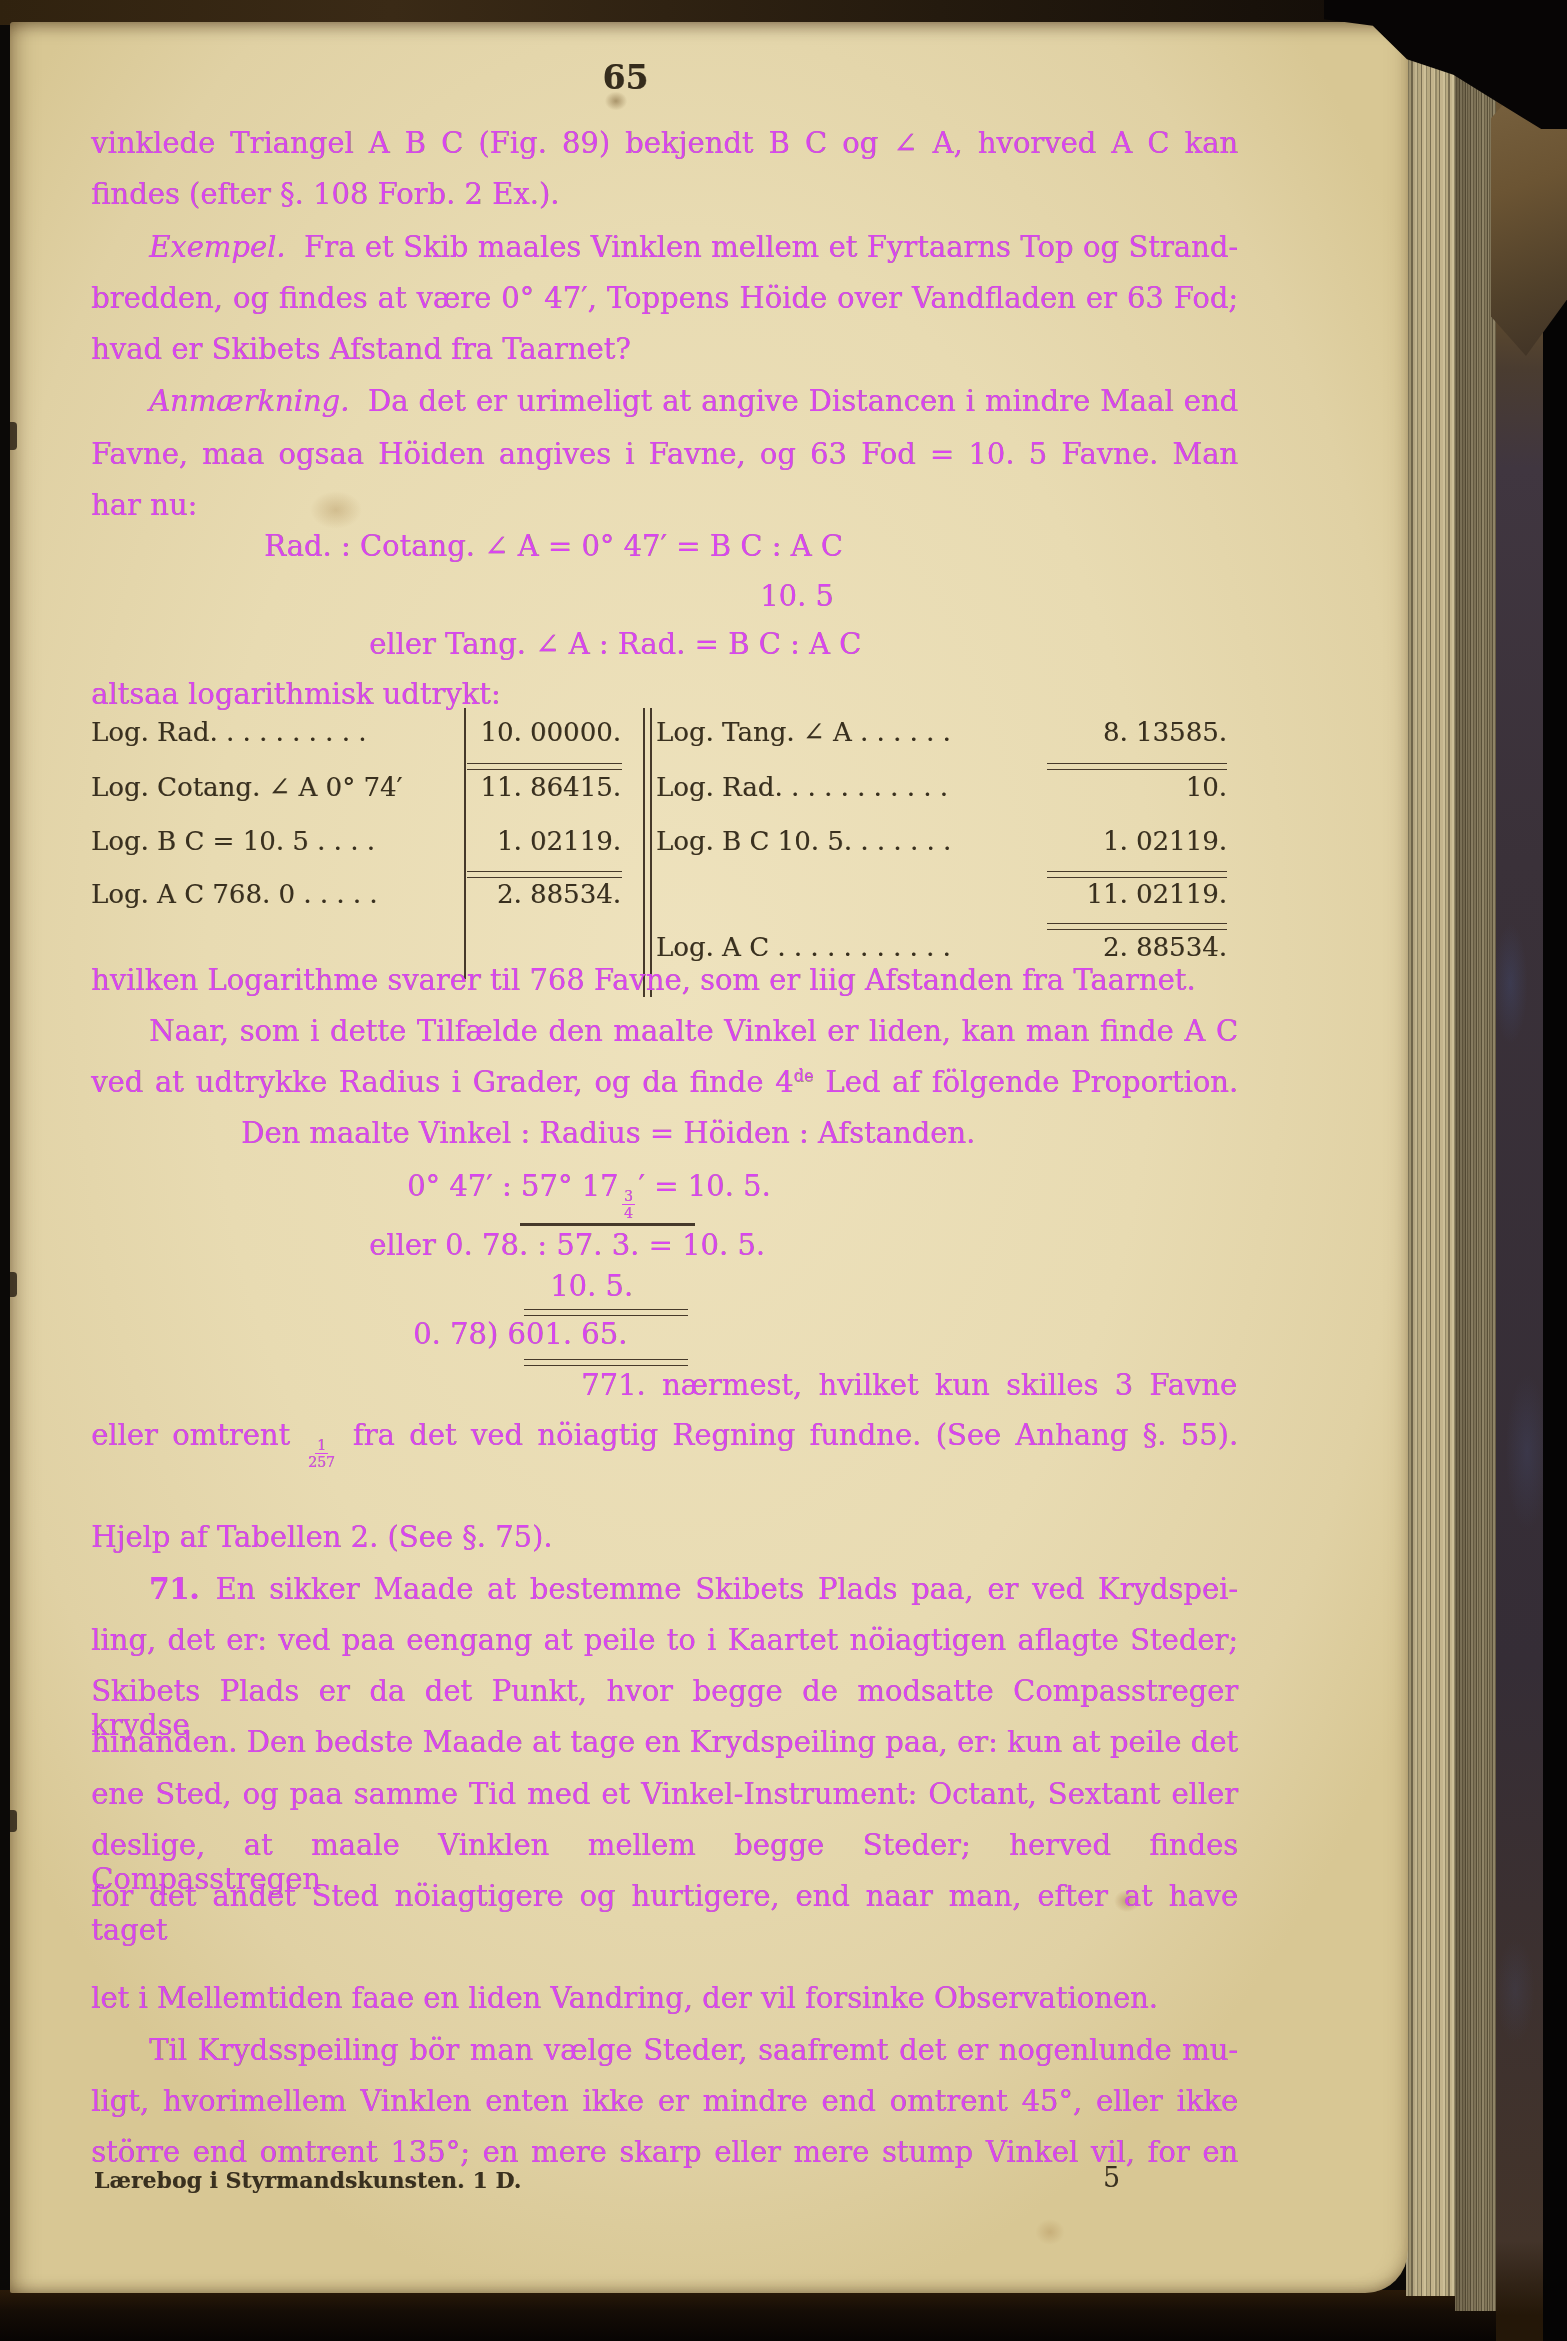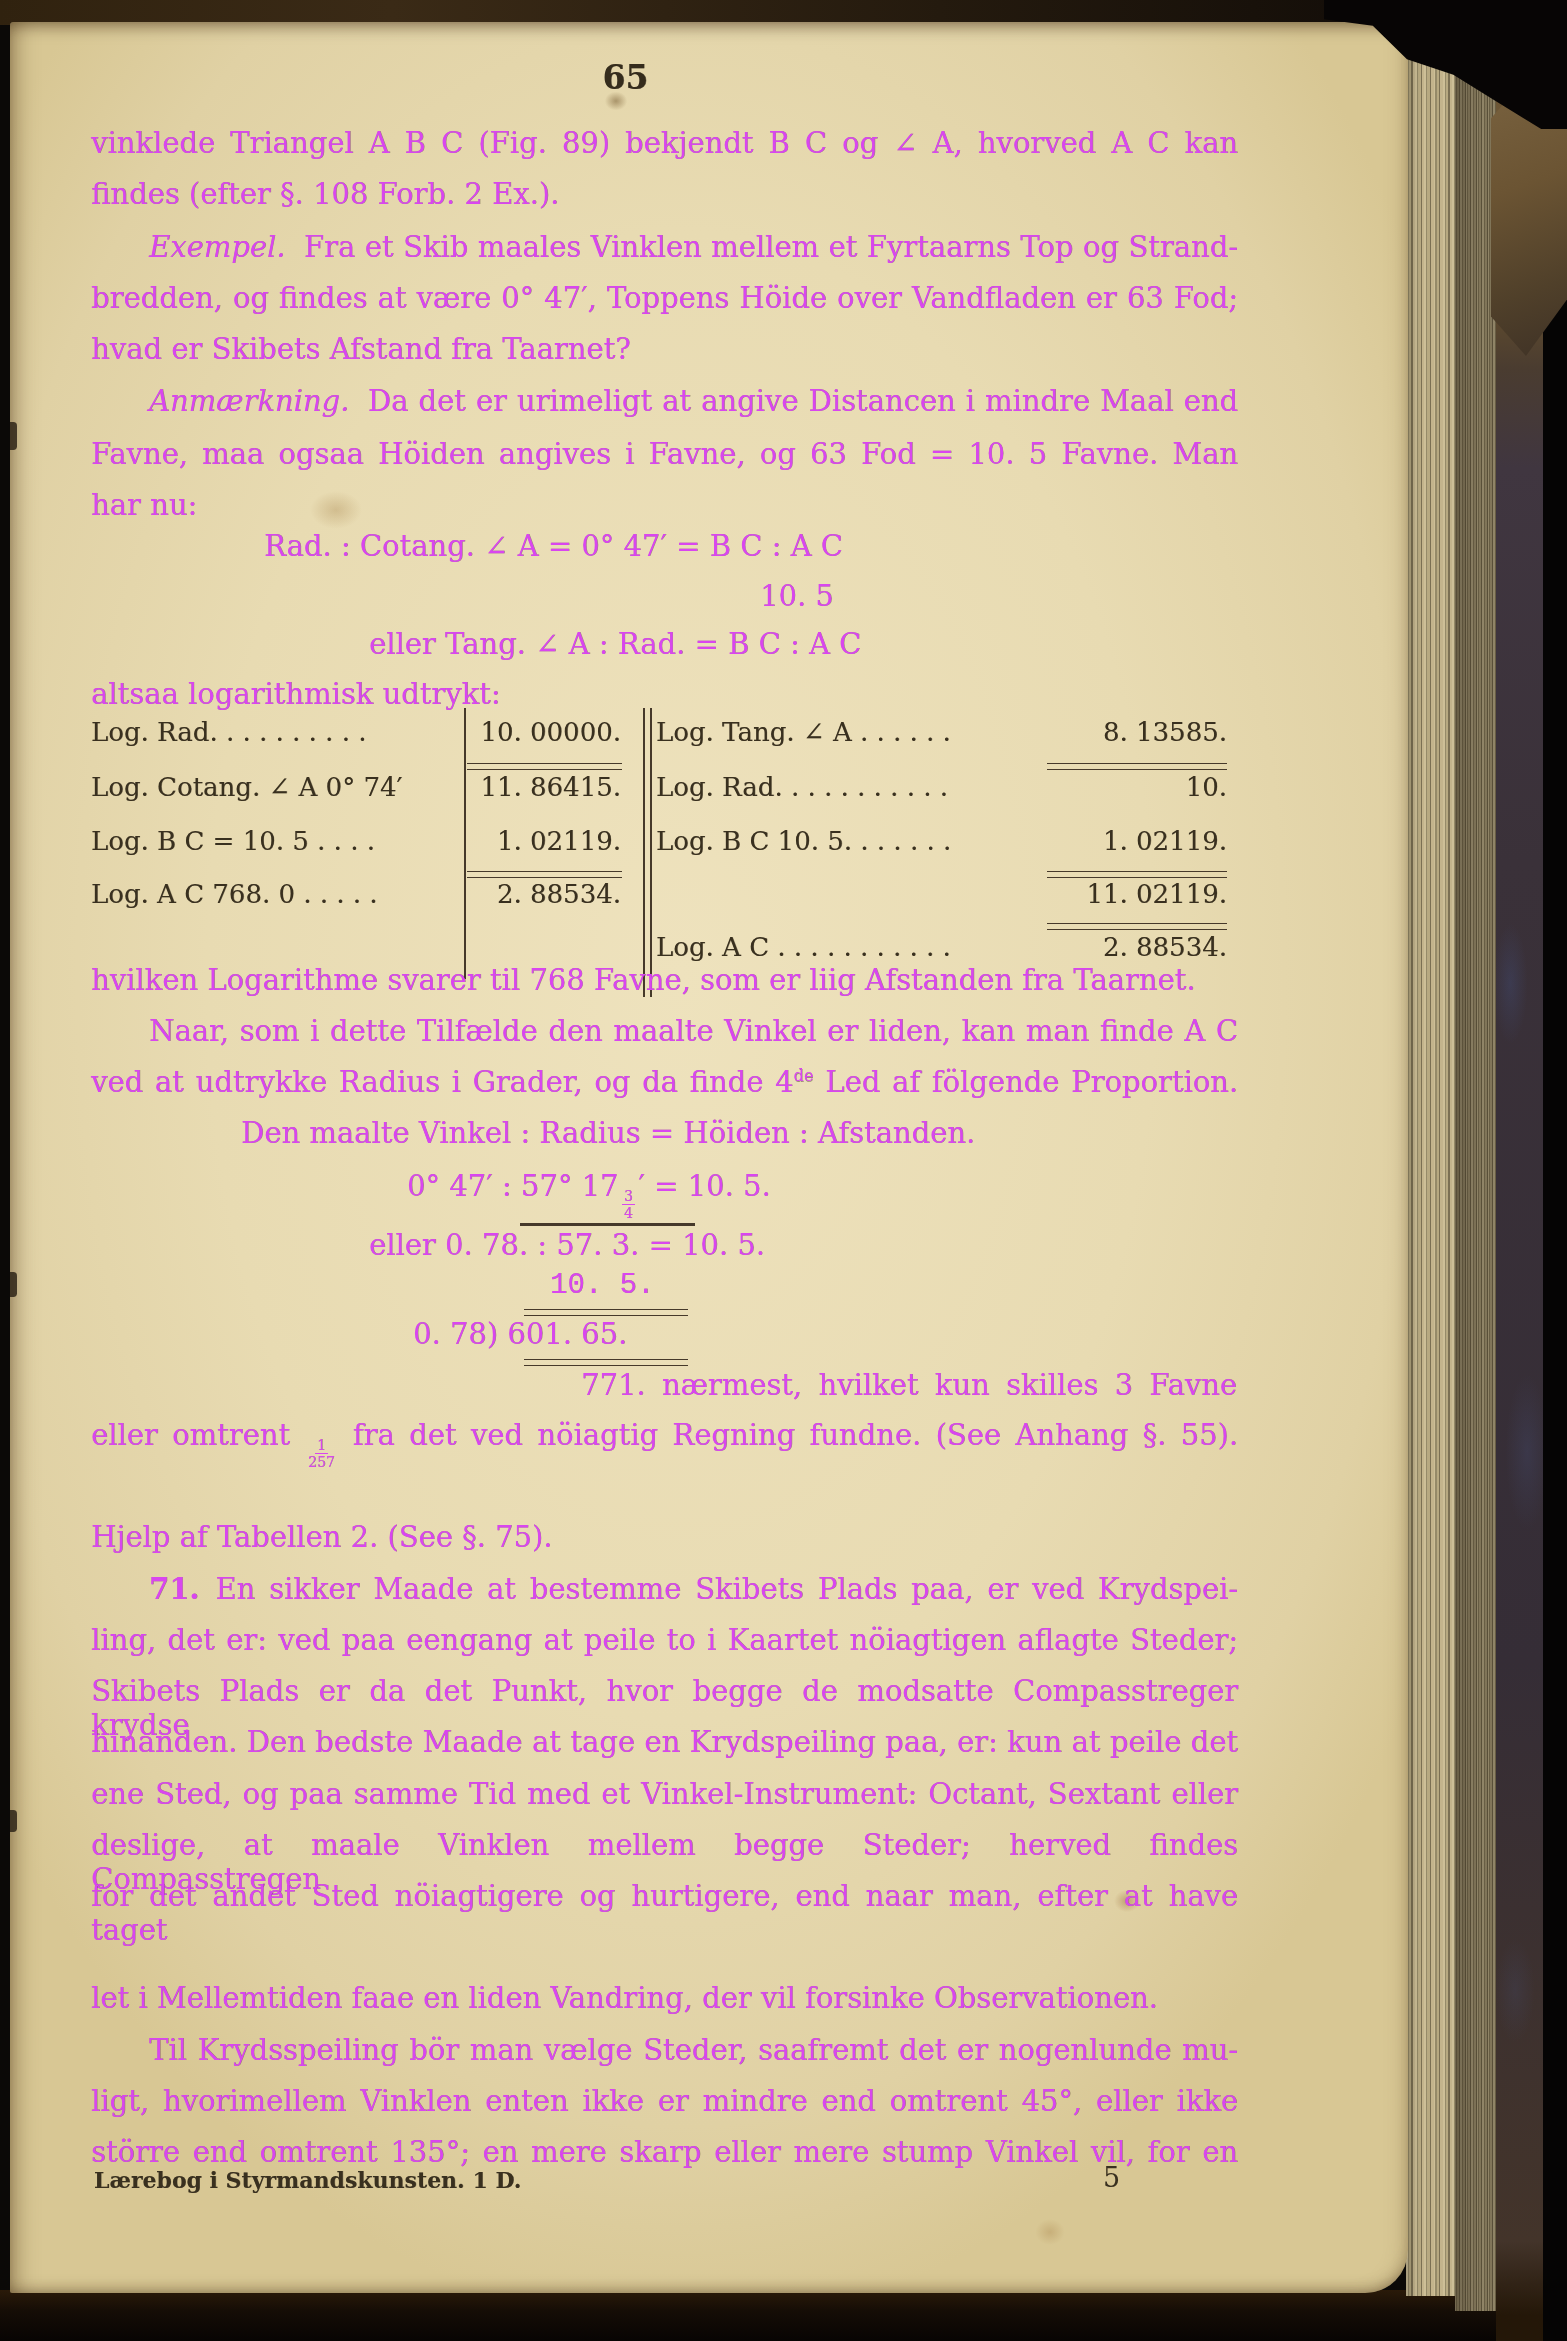--- a/index.html
+++ b/index.html
@@ -153,21 +153,21 @@
   <div class="line" style="top:1116px;left:241px;width:auto;">Den maalte Vinkel : Radius = Höiden : Afstanden.</div>
 
   <div class="line" style="top:1169px;left:407px;width:auto;">
     <span>0° 47′ : 57° 17</span><span class="sfrac">
         <span class="fn">3</span>
         <span class="fd">4</span>
       </span><span>′ = 10. 5.</span>
   </div>
   <div class="hrule1" style="left:520px;top:1223px;width:175px;"></div>
   <div class="line" style="top:1228px;left:369px;width:auto;">eller 0. 78. : 57.  3.  = 10. 5.</div>
-  <div class="line" style="top:1269px;left:550px;width:auto;font-family:Liberation Mono, monospace;">10.  5.</div>
+  <div class="line" style="top:1269px;left:550px;width:auto;">10.  5.</div>
   <div class="hrule" style="left:524px;top:1309px;width:164px;"></div>
   <div class="line" style="top:1317px;left:413px;width:auto;">0. 78) 601. 65.</div>
   <div class="hrule" style="left:524px;top:1359px;width:164px;"></div>
 
   <div class="line j" style="top:1368px;left:581px;width:656px;">771. nærmest, hvilket kun skilles 3 Favne</div>
   <div class="line j" style="top:1418px;">
     <span>eller omtrent</span> <span class="sfrac">
         <span class="fn">1</span>
         <span class="fd">257</span>
       </span> <span>fra det ved nöiagtig Regning fundne.  (See Anhang §. 55).</span>

